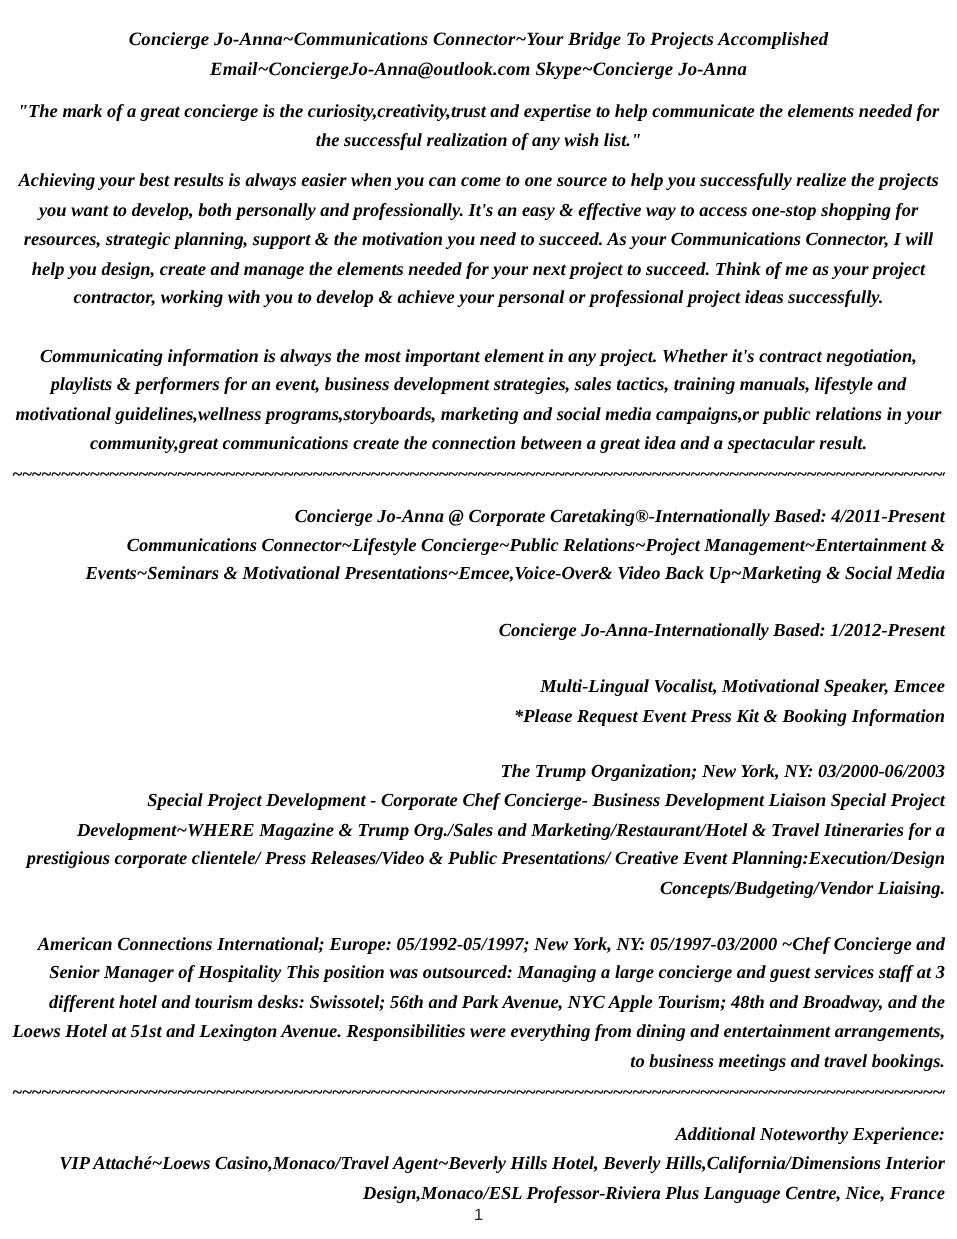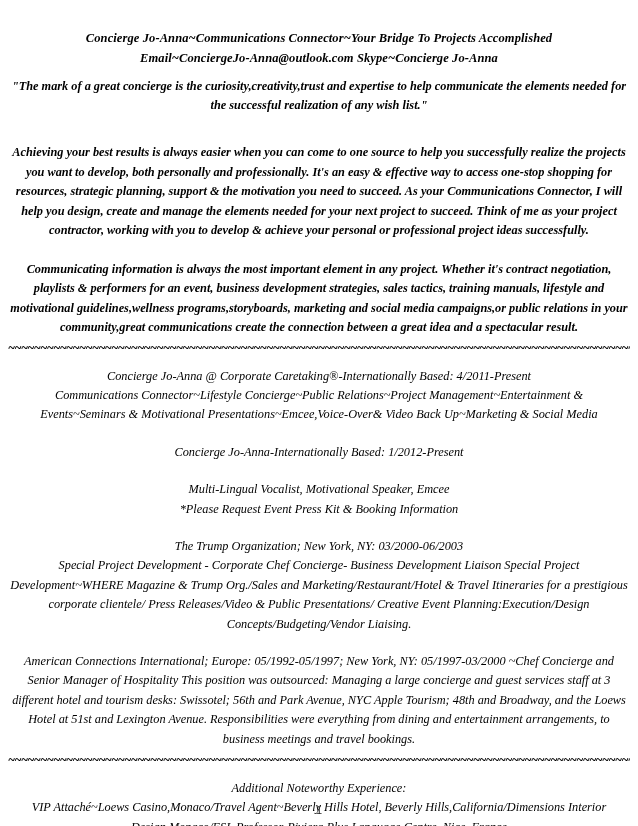--- a/index.html
+++ b/index.html
@@ -12,21 +12,21 @@
     height: 826px;
     font-family: "Liberation Serif", "DejaVu Serif", serif;
     color: #000000;
     position: relative;
     overflow: hidden;
   }
   .page {
     width: 638px;
     height: 826px;
     box-sizing: border-box;
-    padding: 28px 8px 0 8px;
+    padding: 16px 8px 0 8px;
     position: relative;
   }
   .hdr-line {
     font-style: italic;
     font-weight: bold;
     font-size: 12.5px;
     line-height: 20px;
     text-align: center;
     letter-spacing: 0.1px;
   }
@@ -40,41 +40,41 @@
     padding: 0 2px;
   }
   .para {
     font-style: italic;
     font-weight: bold;
     font-size: 12.3px;
     line-height: 19.5px;
     text-align: center;
     padding: 0 2px;
   }
-  .para-1 { margin-top: 28px; }
+  .para-1 { margin-top: 8px; }
   .para-2 { margin-top: 19px; }
   .divider {
     font-style: italic;
     font-weight: bold;
     font-size: 12.3px;
     line-height: 13px;
     text-align: left;
     letter-spacing: -0.55px;
     white-space: nowrap;
     overflow: hidden;
     height: 13px;
   }
   .div-1 { margin-top: 4px; }
   .div-2 { margin-top: 5px; }
   .block {
     font-style: italic;
-    font-weight: normal;
+    font-weight: bold;
     font-size: 12.3px;
     line-height: 19.4px;
-    text-align: center;
+    text-align: right;
   }
   .block-row { display: block; }
   .gap-sm { margin-top: 12px; }
   .gap-md { margin-top: 18px; }
   .page-number {
     position: absolute;
     left: 0;
     right: 0;
     bottom: 10px;
     text-align: center;

